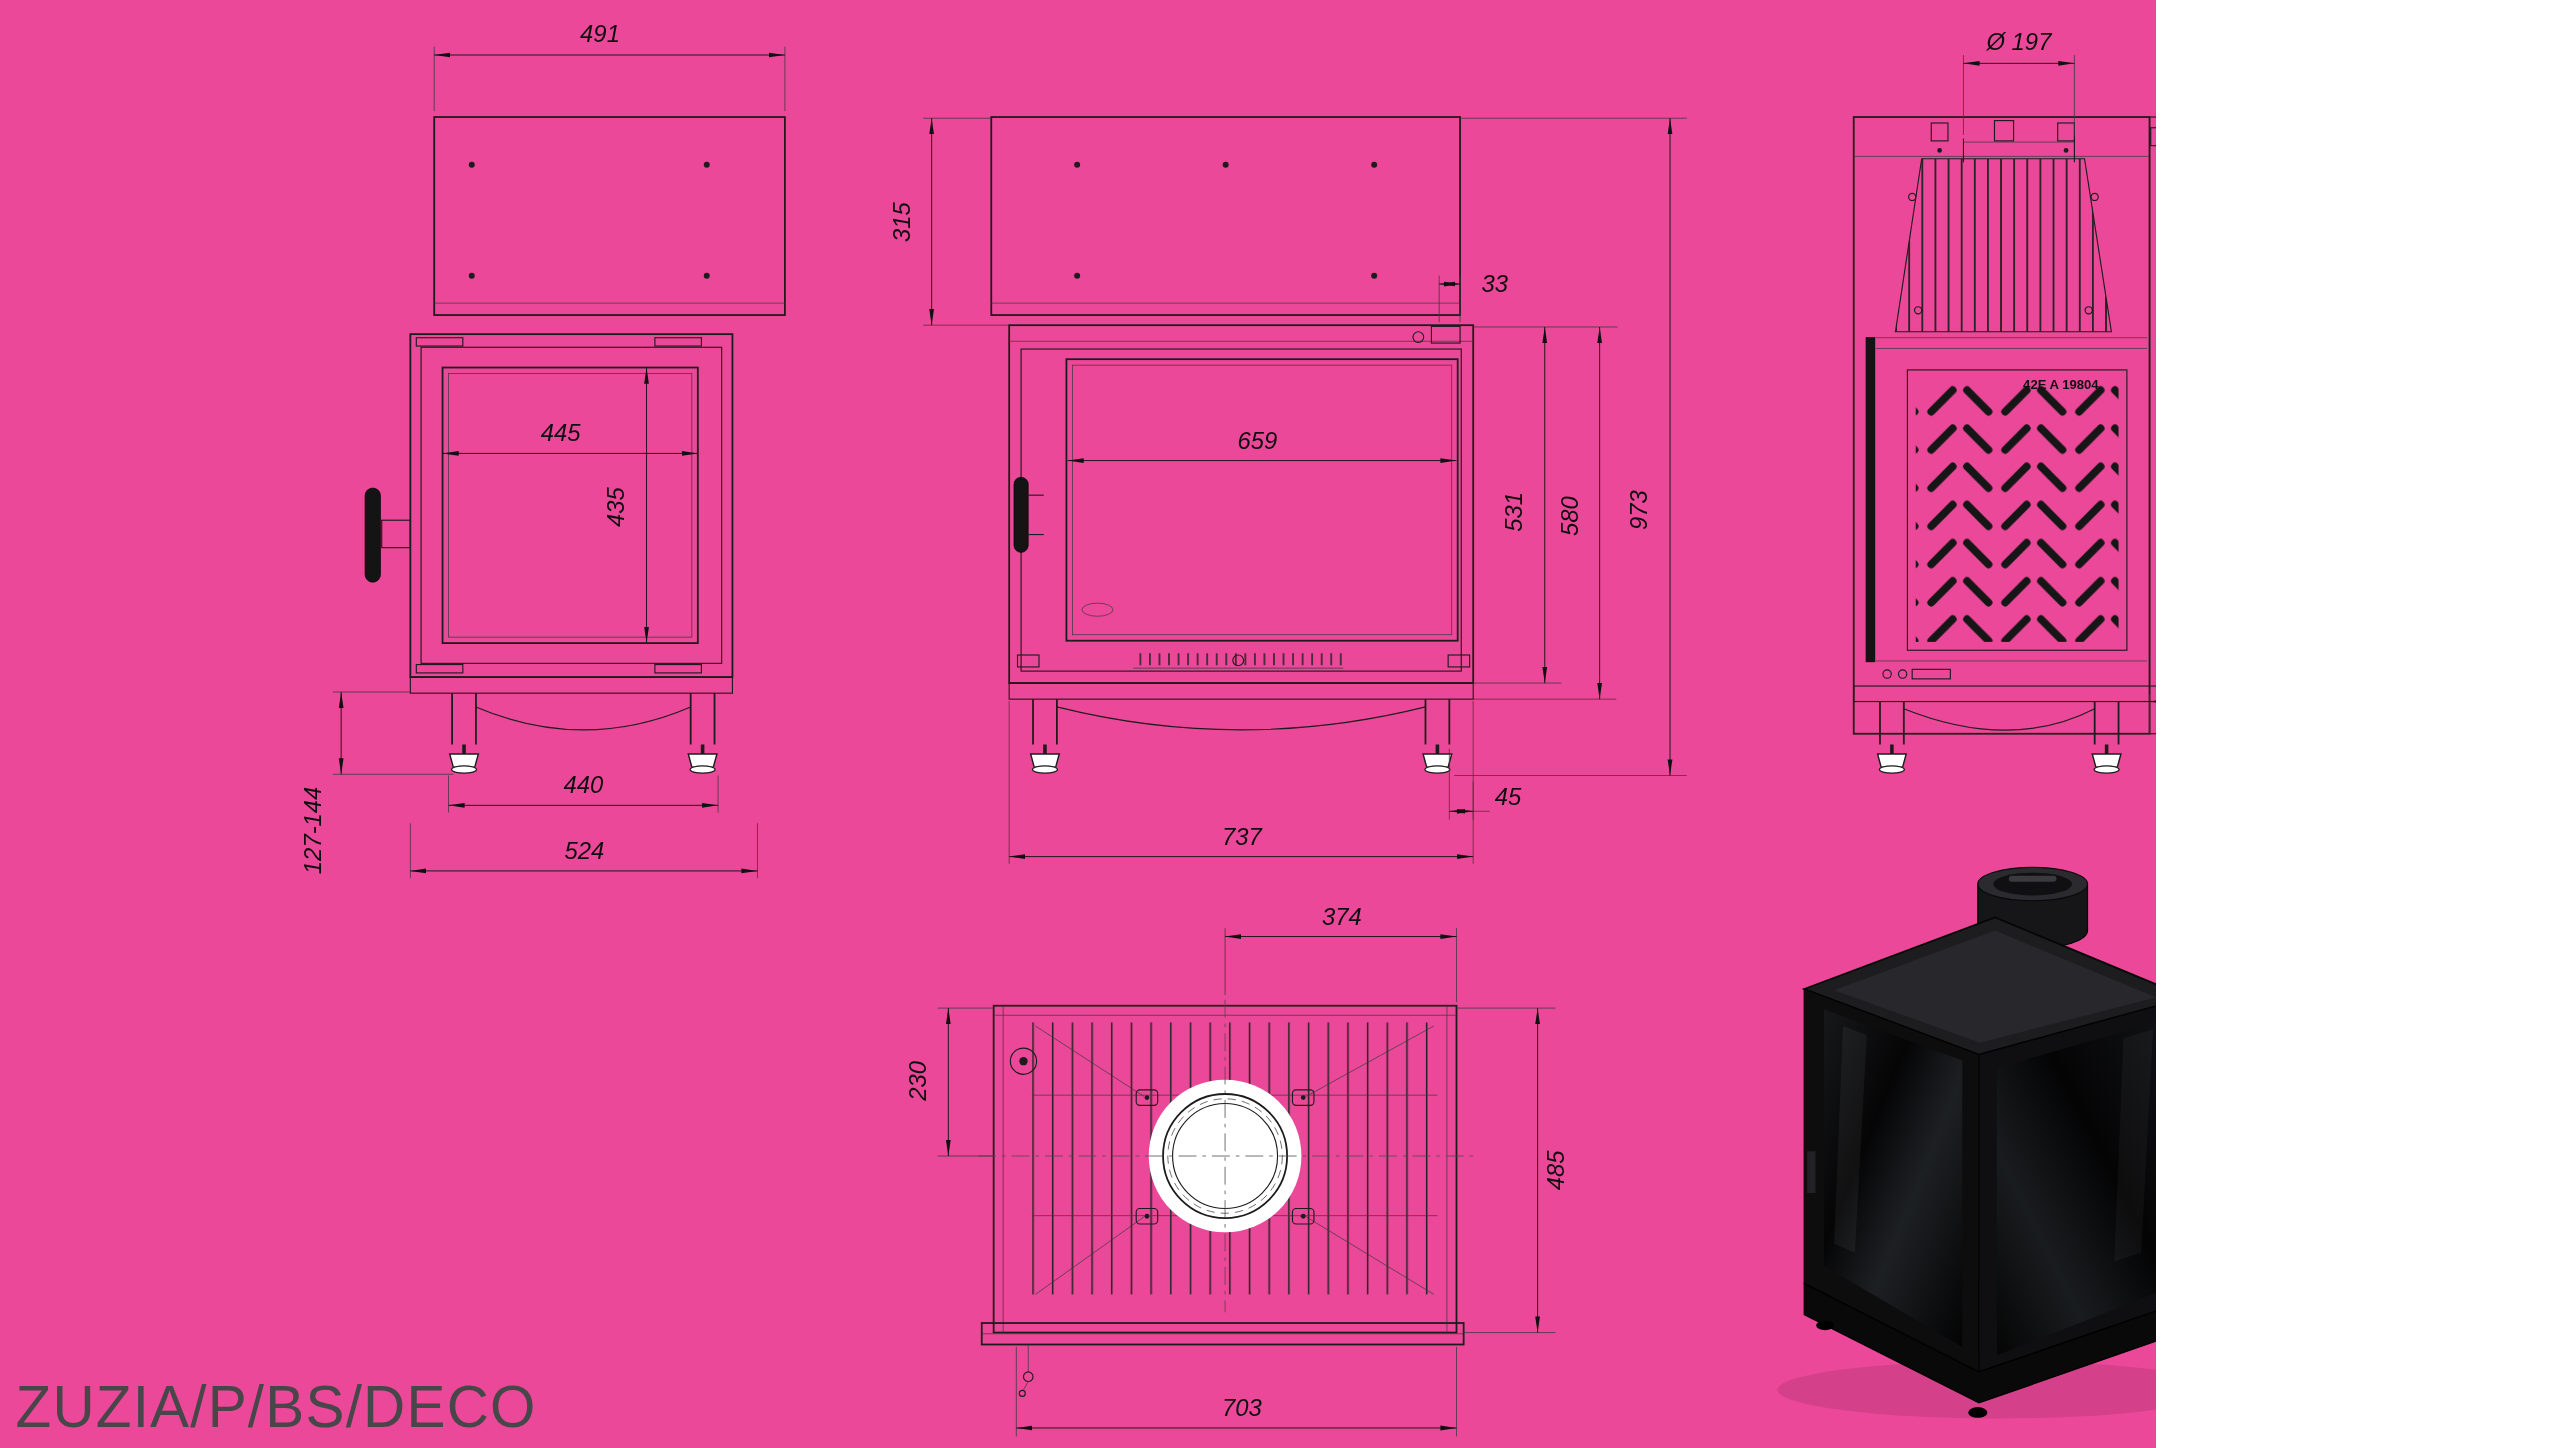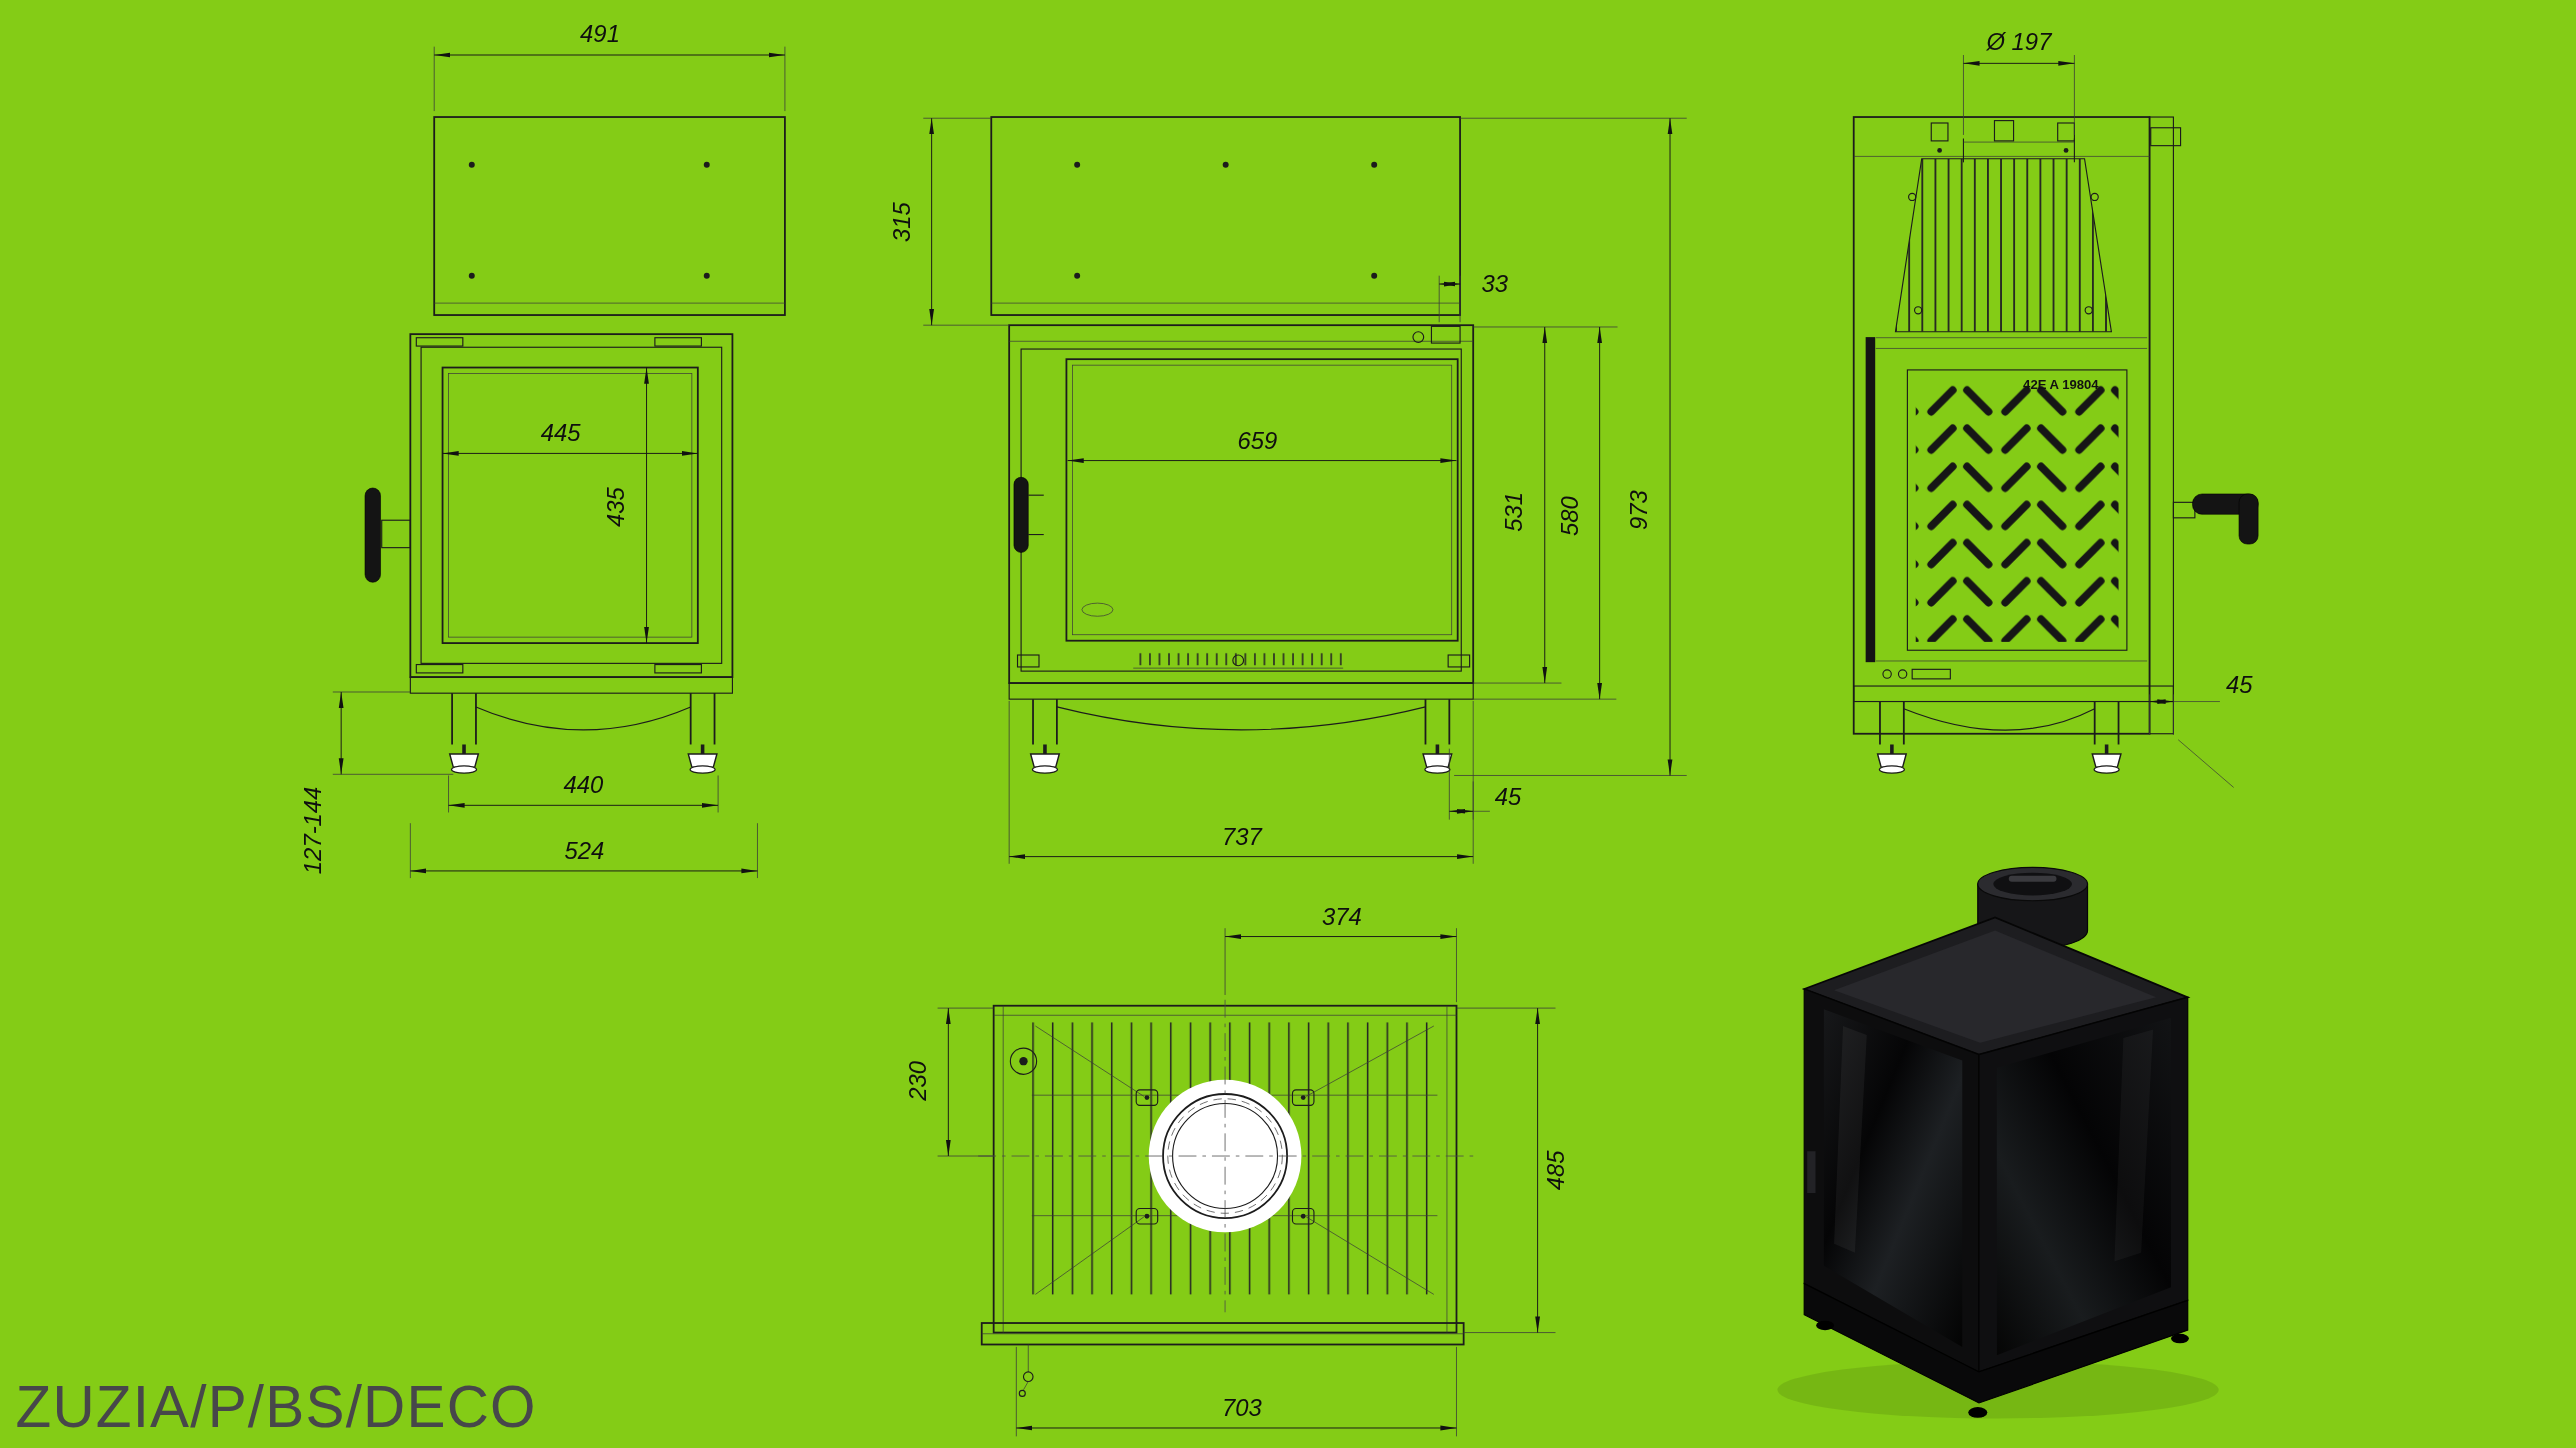--- a/index.html
+++ b/index.html
@@ -1,16 +1,16 @@
 <!DOCTYPE html>
 <html style="font-size:9.5px"><head>
 <meta charset="utf-8">
 <style>
   html,body{margin:0;padding:0;background:#fff;}
-  #canvas{position:relative;width:2576px;height:1449px;background:#84cc16;overflow:hidden;
+  #canvas{position:relative;width:2156px;height:1449px;background:#ec4899;overflow:hidden;
           font-family:"Liberation Sans",sans-serif;}
   svg{position:absolute;inset:0;}
   
   .ol{fill:none;stroke:#1c1c1c;stroke-width:3;}
   .ml{fill:none;stroke:#1c1c1c;stroke-width:1.9;}
   .tl{fill:none;stroke:#3a3a3a;stroke-width:1.2;}
   .ext{stroke:#3a3a3a;stroke-width:1.3;fill:none;}
   .dl{stroke:#161616;stroke-width:1.6;fill:none;marker-start:url(#ar);marker-end:url(#ar);}
   .cl{stroke:#4a4a4a;stroke-width:1.3;fill:none;stroke-dasharray:30 10 6 10;}
   .dot{fill:#1c1c1c;}

